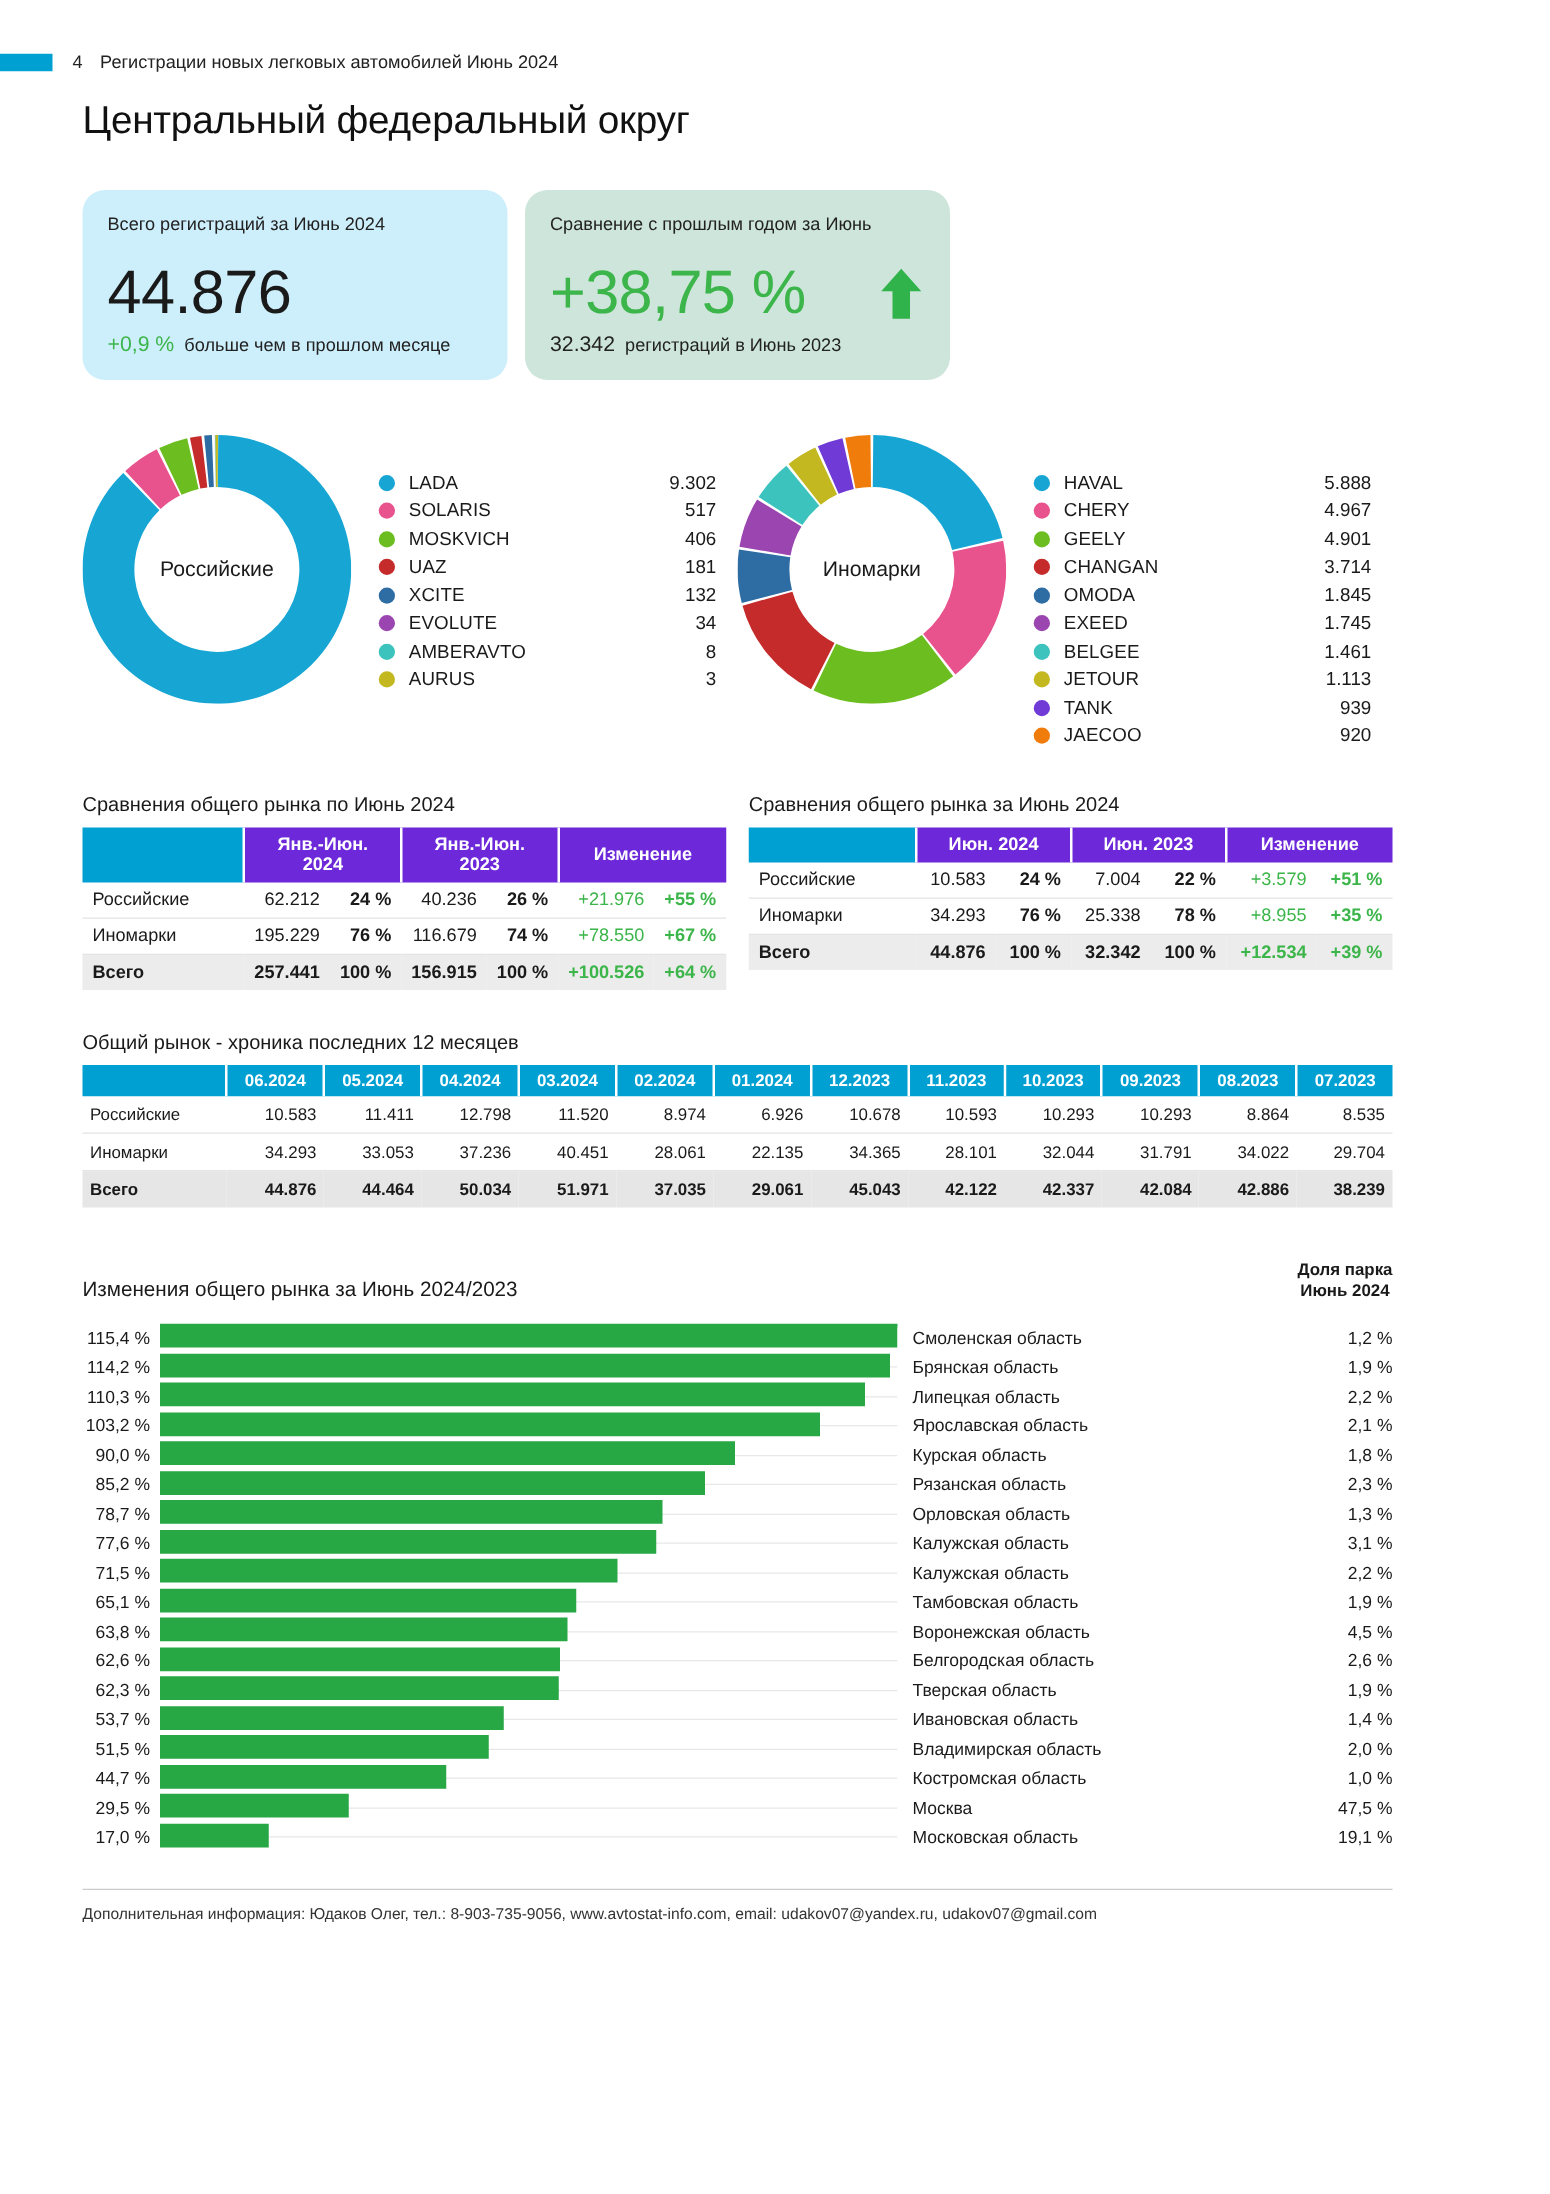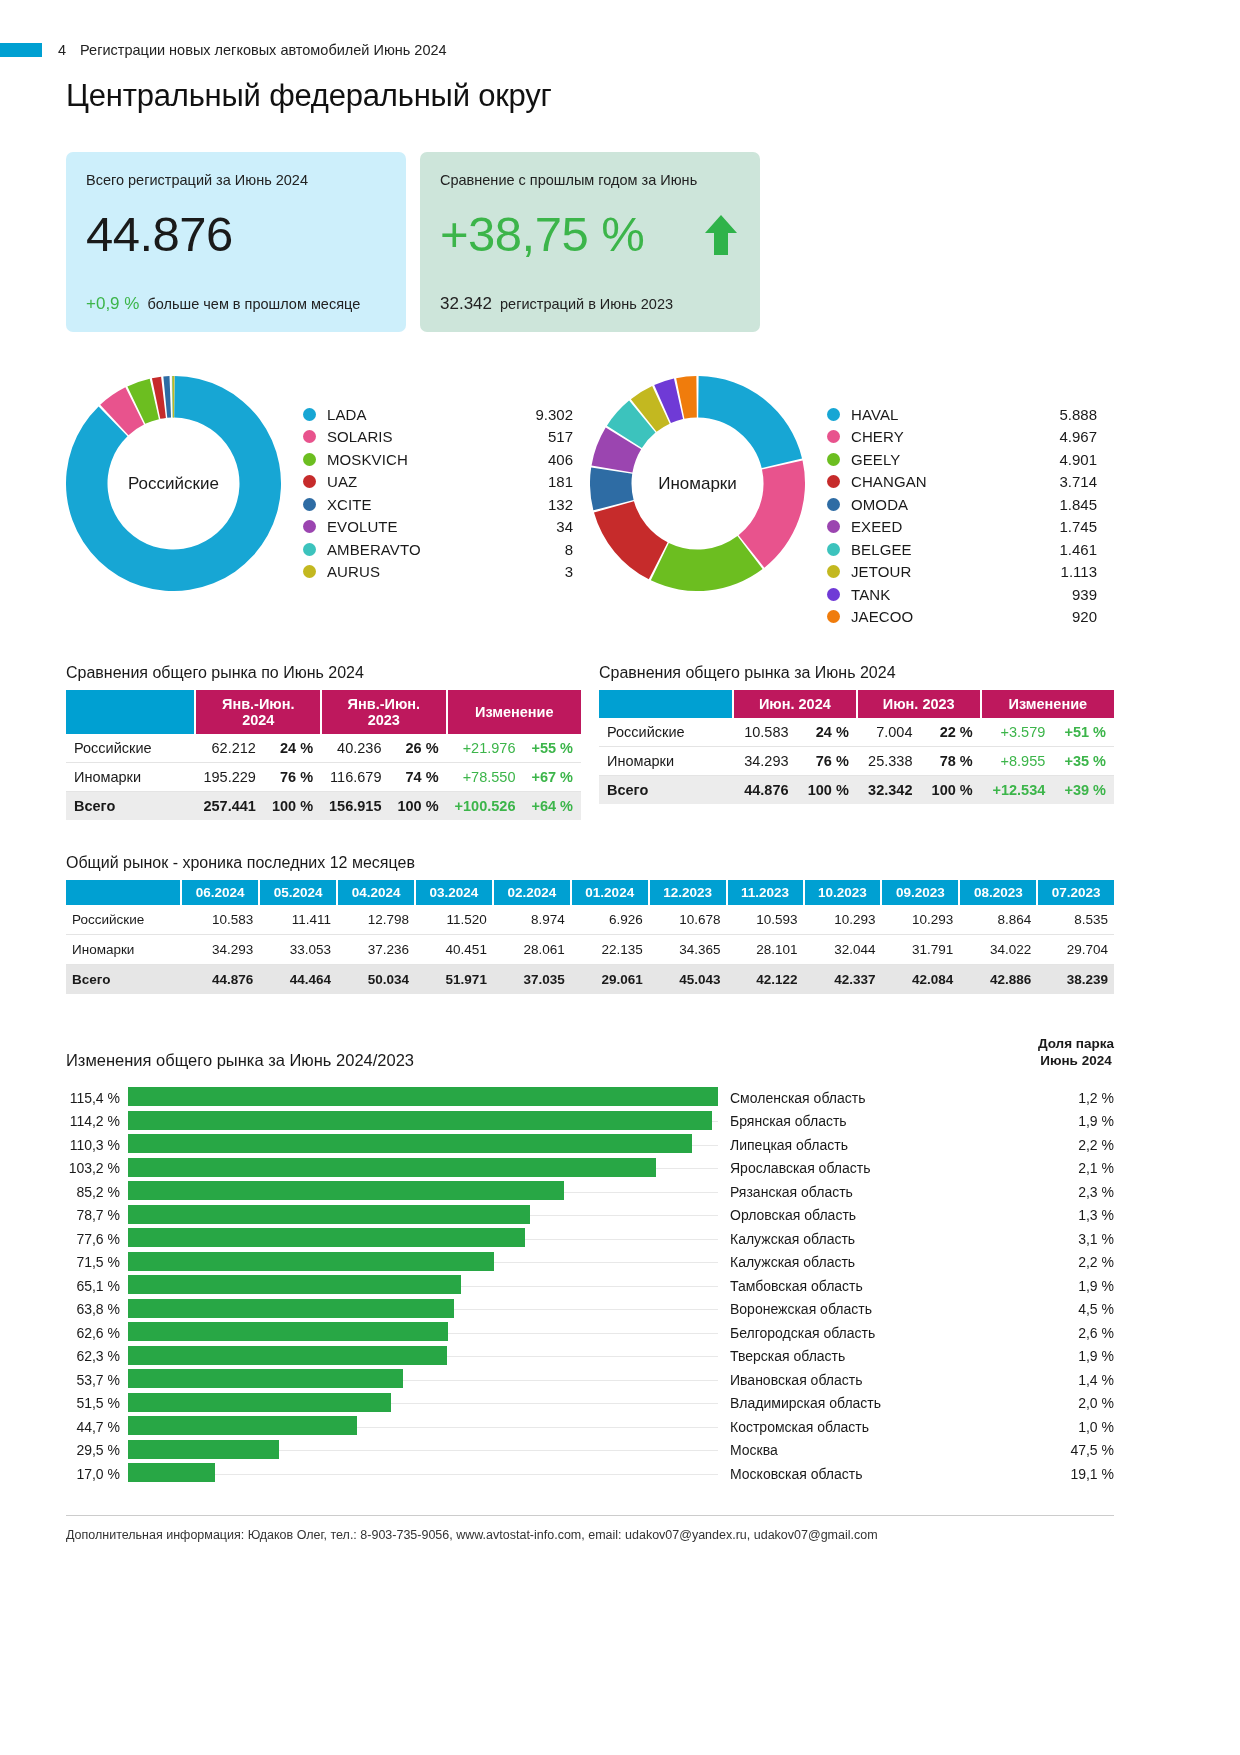--- a/index.html
+++ b/index.html
@@ -16,21 +16,21 @@
 
   
   .header { display: flex; align-items: center; padding: 42px 0 0 0; }
   .header-bar { width: 42px; height: 14px; background: #00a0d2; margin-right: 16px; }
   .header-pagenum { font-size: 14.5px; color: #222; margin-right: 14px; }
   .header-sub { font-size: 14.5px; color: #222; }
   .page-title { font-size: 31px; font-weight: 400; color: #111; margin: 20px 0 0 66px; letter-spacing: -0.2px; }
 
   
   .kpi-row { display: flex; gap: 14px; margin: 38px 0 0 66px; width: 1048px; }
-  .kpi-card { width: 340px; height: 180px; border-radius: 7px; padding: 20px 20px 0 20px; position: relative; }
+  .kpi-card { width: 340px; height: 152px; border-radius: 18px; padding: 20px 20px 0 20px; position: relative; }
   .kpi-blue { background: #cdeffb; }
   .kpi-yellow { background: #fdeec5; }
   .kpi-green { background: #cde5da; }
   .kpi-label { font-size: 14.5px; color: #222; }
   .kpi-value-row { display: flex; align-items: center; justify-content: space-between; margin-top: 22px; }
   .kpi-value { font-size: 49px; font-weight: 300; color: #1a1a1a; line-height: 1; letter-spacing: -0.5px; }
   .kpi-value.green { color: #3cb54a; }
   .kpi-arrow { width: 38px; height: 44px; flex: 0 0 auto; }
   .kpi-foot { position: absolute; left: 20px; bottom: 18px; font-size: 14.5px; color: #222; white-space: nowrap; }
   .kpi-foot .big { font-size: 17px; }
@@ -48,21 +48,21 @@
   .legend-item { display: flex; align-items: center; height: 22.5px; font-size: 15px; }
   .legend-dot { width: 13px; height: 13px; border-radius: 50%; flex: 0 0 auto; margin-right: 11px; }
   .legend-name { flex: 1 1 auto; letter-spacing: 0.1px; }
   .legend-val { text-align: right; width: 62px; }
 
   
   .cmp-row { display: flex; gap: 18px; margin: 36px 0 0 66px; width: 1048px; }
   .cmp-block { width: 515px; }
   .tbl-title { font-size: 16px; color: #1a1a1a; margin-bottom: 8px; }
   table.data { border-collapse: collapse; width: 100%; font-size: 14.5px; }
-  table.data th { background: #be185d; color: #fff; font-weight: 600; font-size: 14.5px;
+  table.data th { background: #6d28d9; color: #fff; font-weight: 600; font-size: 14.5px;
                   padding: 6px 8px; text-align: center; border-right: 2px solid #fff; }
   table.data th:first-child { background: #00a0d2; }
   table.data td { padding: 6px 8px; border-bottom: 1px solid #e4e4e4; text-align: right; white-space: nowrap; }
   table.data td.lbl { text-align: left; }
   table.data tr.total td { background: #ececec; font-weight: 700; border-bottom: none; }
   table.data tr.total td.lbl { background: #ececec; }
   .pos { color: #3cb54a; }
   .pct { font-weight: 700; }
 
   
@@ -459,20 +459,29 @@
         <div class="bar-row">
       <div class="bar-pct">103,2 %</div>
       <div class="bar-track">
         <div class="dotline"></div>
         <div class="bar-fill" style="width:89.42807625649914%;background:#28a745"></div>
       </div>
       <div class="bar-region">Ярославская область</div>
       <div class="bar-share">2,1 %</div>
     </div>
         <div class="bar-row">
+      <div class="bar-pct">90,0 %</div>
+      <div class="bar-track">
+        <div class="dotline"></div>
+        <div class="bar-fill" style="width:77.9896013864818%;background:#28a745"></div>
+      </div>
+      <div class="bar-region">Курская область</div>
+      <div class="bar-share">1,8 %</div>
+    </div>
+        <div class="bar-row">
       <div class="bar-pct">85,2 %</div>
       <div class="bar-track">
         <div class="dotline"></div>
         <div class="bar-fill" style="width:73.83015597920277%;background:#28a745"></div>
       </div>
       <div class="bar-region">Рязанская область</div>
       <div class="bar-share">2,3 %</div>
     </div>
         <div class="bar-row">
       <div class="bar-pct">78,7 %</div>

